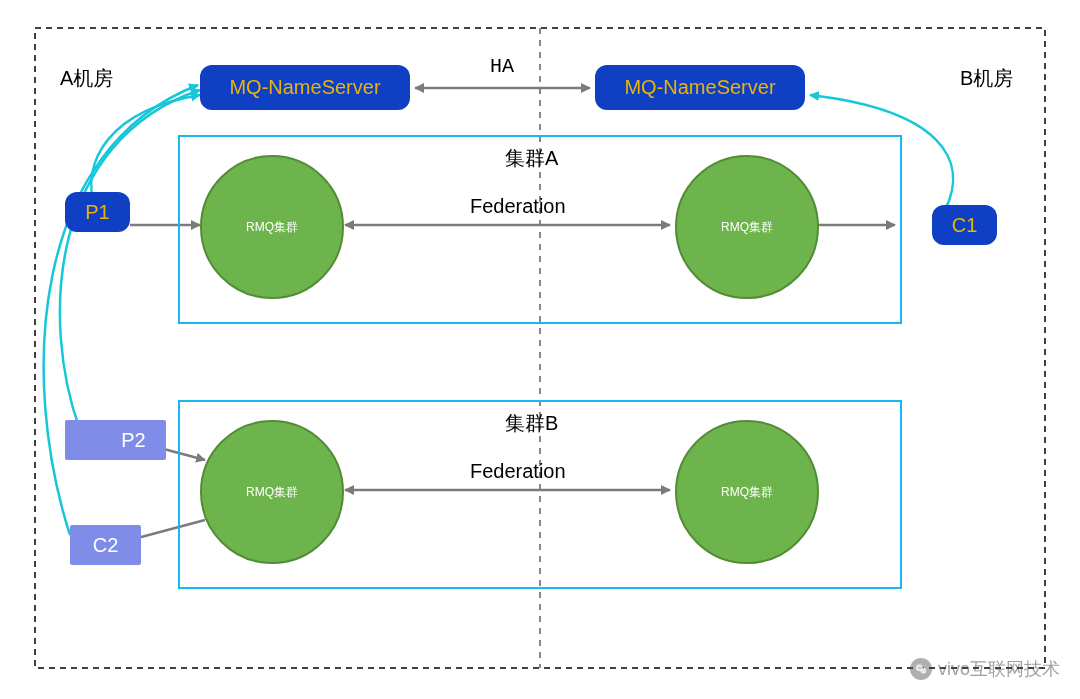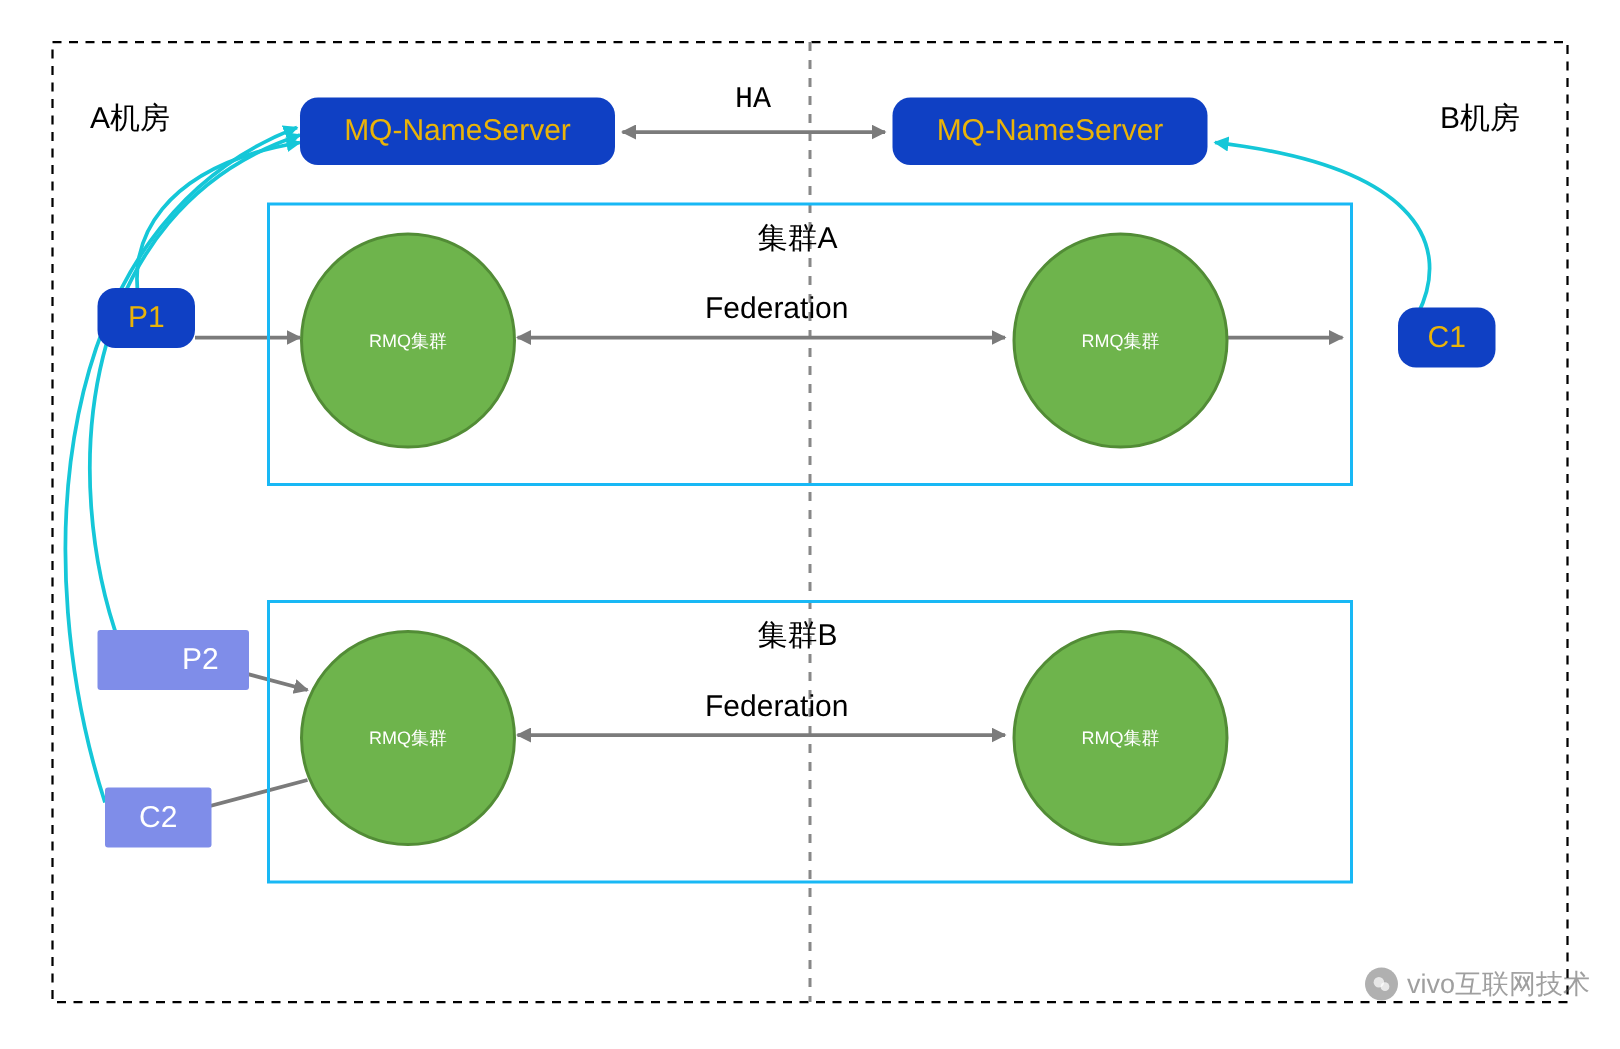--- a/index.html
+++ b/index.html
@@ -130,21 +130,21 @@
 <div class="label" style="left:505px; top:410px;">集群B</div>
 <div class="circle-green" style="left:200px; top:420px; width:140px; height:140px;">RMQ集群</div>
 <div class="circle-green" style="left:675px; top:420px; width:140px; height:140px;">RMQ集群</div>
 <div class="label" style="left:470px; top:460px;">Federation</div>
 
 <div class="box-blue" style="left:65px; top:192px; width:65px; height:40px;">P1</div>
 <div class="box-blue" style="left:900px; top:205px; width:65px; height:40px;margin-left:32px;">C1</div>
 <div class="box-light" style="left:65px; top:420px; width:65px; height:40px;padding-left:36px;">P2</div>
 <div class="box-light" style="left:50px; top:525px; width:71px; height:40px;margin-left:20px;">C2</div>
 
-<div class="watermark" style="right:20px; bottom:31px;text-align:right;">
+<div class="watermark" style="right:20px; bottom:18px;text-align:right;">
   <span class="wm-icon">
     <svg width="14" height="14" viewBox="0 0 24 24">
         <circle cx="9" cy="10" r="6" fill="rgba(255,255,255,0.7)"></circle>
         <circle cx="16" cy="15" r="5" fill="rgba(255,255,255,0.7)"></circle>
       </svg>
   </span>
   <span>vivo互联网技术</span>
 </div>
 
 </body></html>

